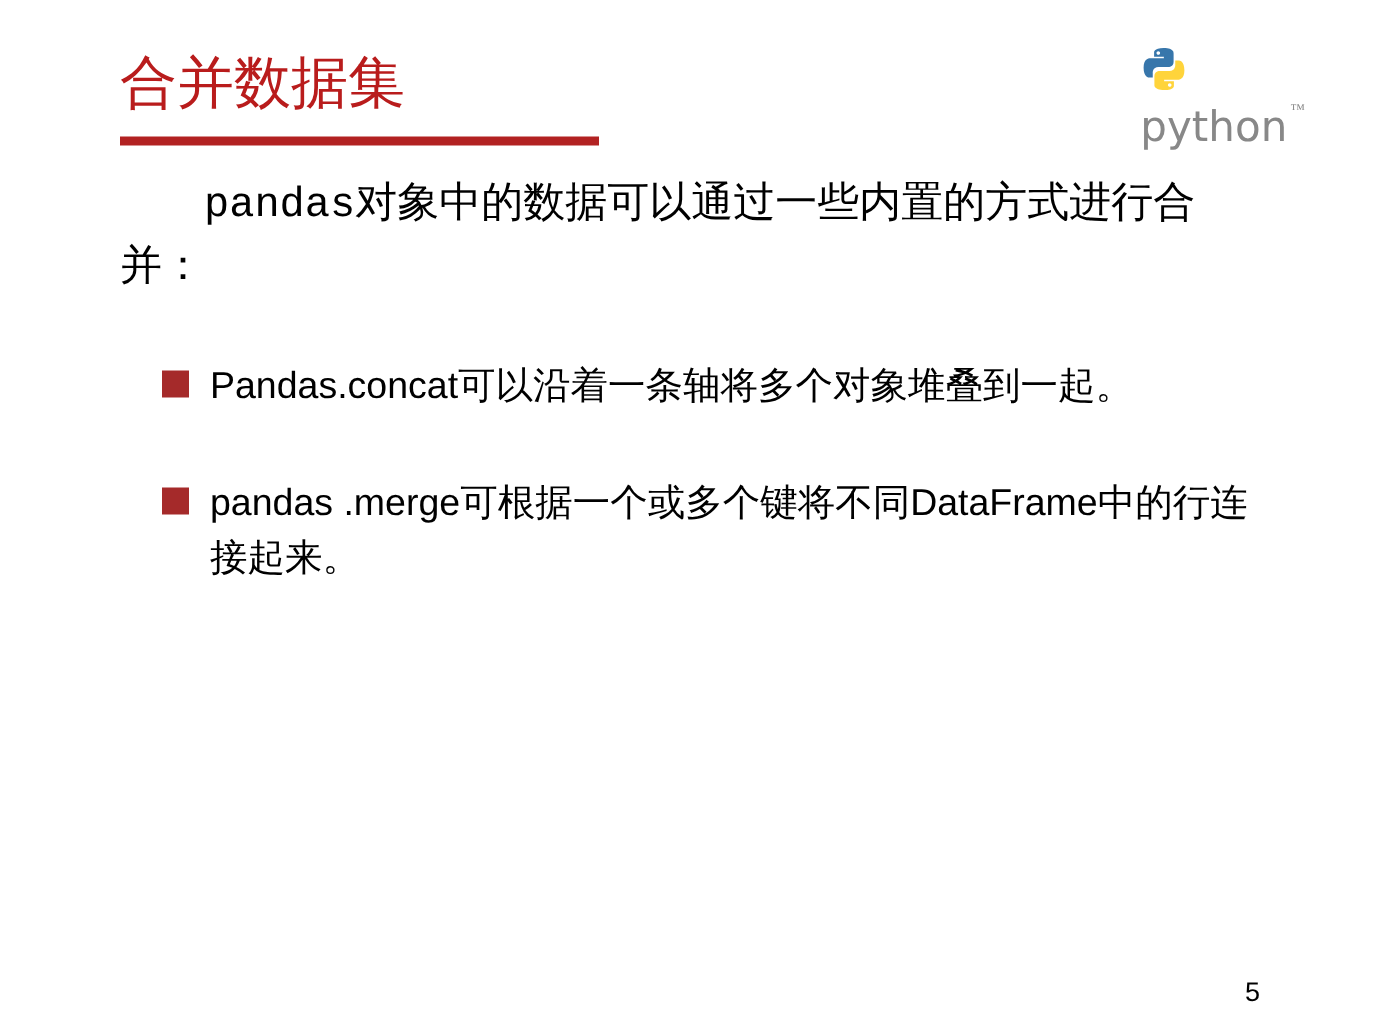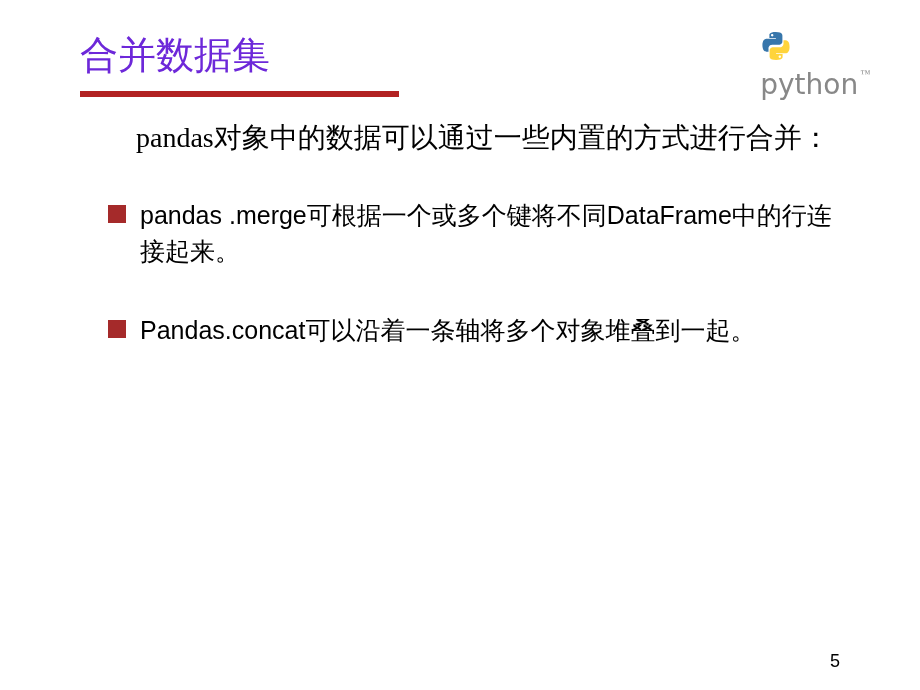--- a/index.html
+++ b/index.html
@@ -20,21 +20,21 @@
       height: 100%;
       padding: 30px 80px 40px 80px;
       position: relative;
     }
     .header {
       position: relative;
       margin-bottom: 20px;
     }
     .title {
       font-size: 38px;
-      color: #6d28d9;
+      color: #b91c1c;
       font-weight: normal;
       padding-bottom: 8px;
     }
     .divider {
       height: 6px;
       background: linear-gradient(to right, #b22222 0%, #b22222 42%, transparent 42%);
       margin-top: 2px;
     }
     .logo {
       position: absolute;
@@ -56,20 +56,21 @@
       color: #888;
       vertical-align: top;
       margin-left: 2px;
     }
     .intro {
       font-size: 28px;
       line-height: 1.5;
       color: #000;
       margin-bottom: 38px;
       text-indent: 2em;
+      font-family: Liberation Mono, monospace;
     }
     .bullet-list {
       list-style: none;
       padding-left: 28px;
     }
     .bullet-item {
       position: relative;
       font-size: 25px;
       line-height: 1.45;
       color: #000;
@@ -113,18 +114,18 @@
         <span class="logo-text">python</span><span class="logo-tm">™</span>
       </span>
     </div>
     <div class="title">合并数据集</div>
     <div class="divider"></div>
   </div>
 
   <div class="intro">pandas对象中的数据可以通过一些内置的方式进行合并：</div>
 
   <ul class="bullet-list">
+    <li class="bullet-item">Pandas.concat可以沿着一条轴将多个对象堆叠到一起。</li>
     <li class="bullet-item">pandas .merge可根据一个或多个键将不同DataFrame中的行连接起来。</li>
-    <li class="bullet-item">Pandas.concat可以沿着一条轴将多个对象堆叠到一起。</li>
   </ul>
 
   <div class="page-number">5</div>
 </div>
 
 </body></html>

